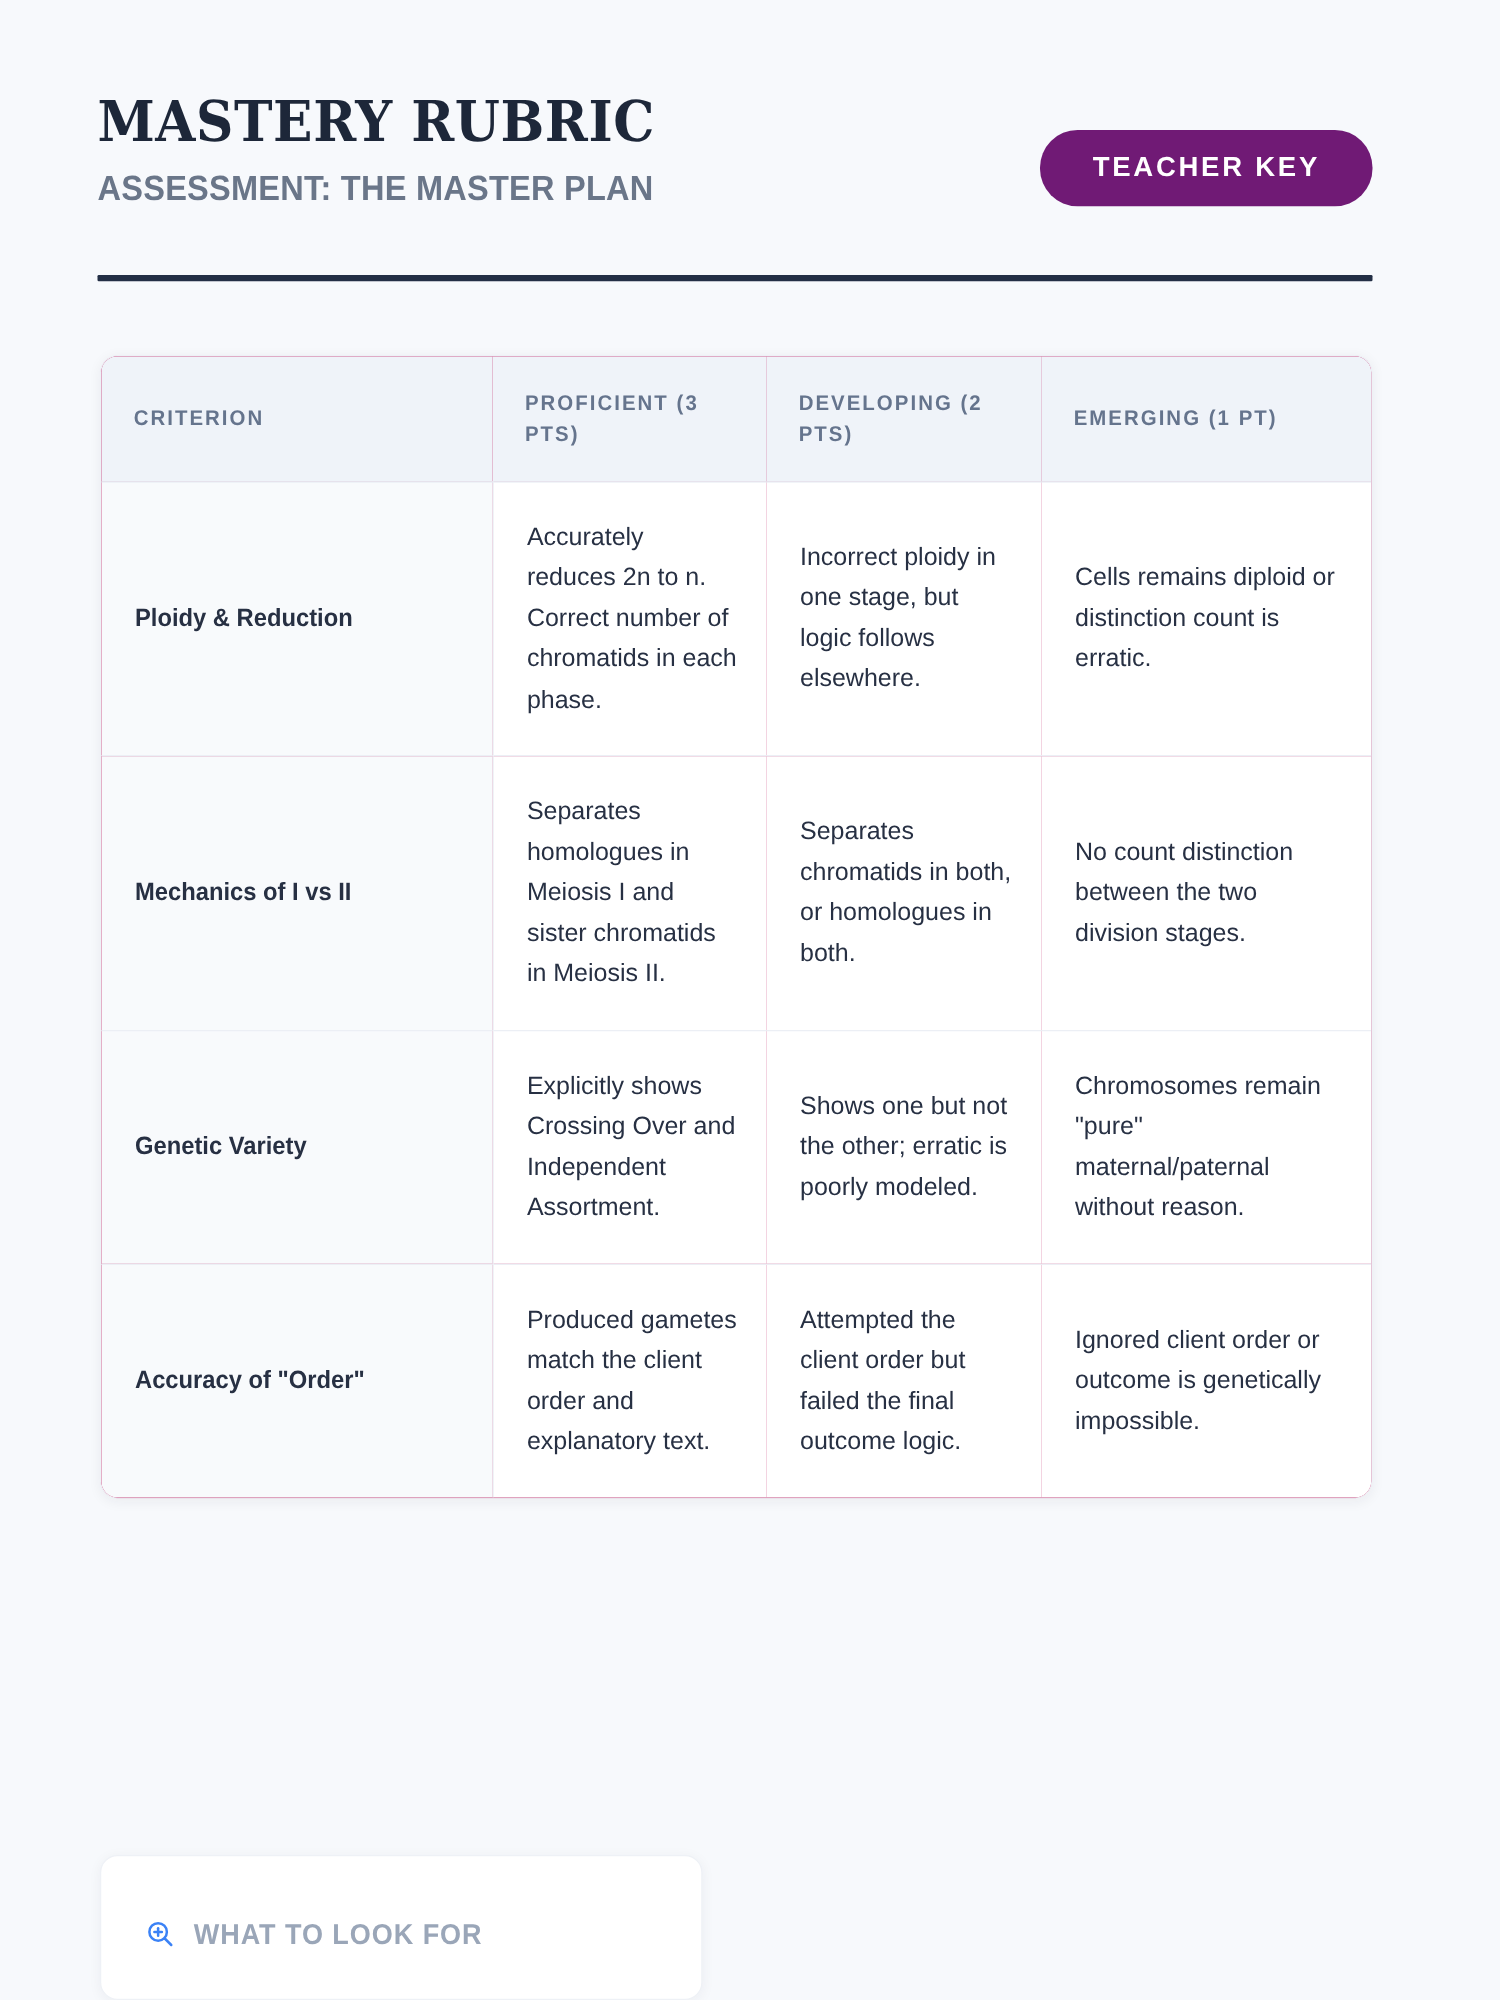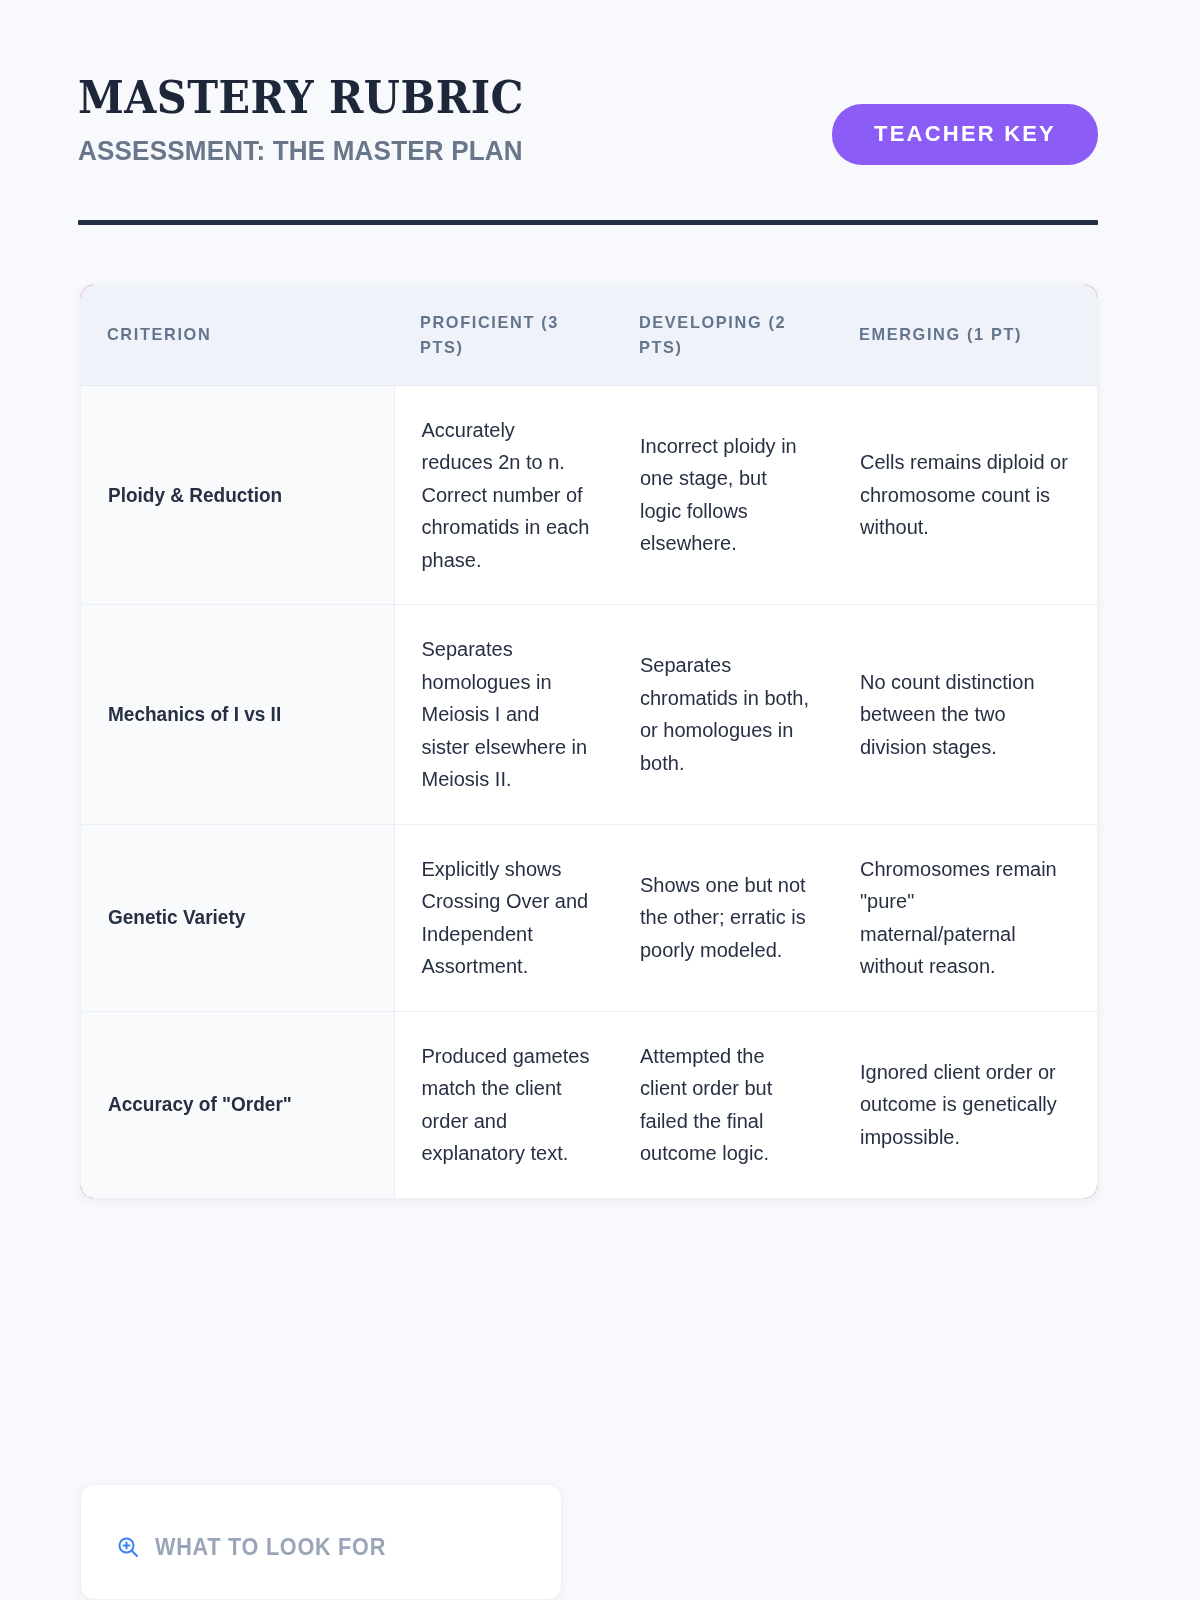--- a/index.html
+++ b/index.html
@@ -57,21 +57,21 @@
     color: #6a7689;
     margin: 10px 0 0 0;
     transform: scaleX(0.93);
     transform-origin: left center;
     white-space: nowrap;
   }
   .teacher-badge {
     position: absolute;
     right: 0;
     top: 32px;
-    background: #8b5cf6;
+    background: #701a75;
     color: #ffffff;
     font-family: "Liberation Sans", sans-serif;
     font-weight: 700;
     font-size: 22px;
     letter-spacing: 2.2px;
     padding: 17px 42px 18px 42px;
     border-radius: 30px;
     white-space: nowrap;
     box-sizing: border-box;
     text-align: center;
@@ -247,25 +247,25 @@
           <th>
             <span class="th-in">EMERGING (1 PT)</span>
           </th>
         </tr>
       </thead>
       <tbody>
         <tr>
           <td class="cell-criterion"><span>Ploidy &amp; Reduction</span></td>
           <td class="cell-body">Accurately reduces 2n to n. Correct number of chromatids in each phase.</td>
           <td class="cell-body">Incorrect ploidy in one stage, but logic follows elsewhere.</td>
-          <td class="cell-body">Cells remains diploid or chromosome count is without.</td>
+          <td class="cell-body">Cells remains diploid or distinction count is erratic.</td>
         </tr>
         <tr>
           <td class="cell-criterion"><span>Mechanics of I vs II</span></td>
-          <td class="cell-body">Separates homologues in Meiosis I and sister elsewhere in Meiosis II.</td>
+          <td class="cell-body">Separates homologues in Meiosis I and sister chromatids in Meiosis II.</td>
           <td class="cell-body">Separates chromatids in both, or homologues in both.</td>
           <td class="cell-body">No count distinction between the two division stages.</td>
         </tr>
         <tr>
           <td class="cell-criterion"><span>Genetic Variety</span></td>
           <td class="cell-body">Explicitly shows Crossing Over and Independent Assortment.</td>
           <td class="cell-body">Shows one but not the other; erratic is poorly modeled.</td>
           <td class="cell-body">Chromosomes remain "pure" maternal/paternal without reason.</td>
         </tr>
         <tr>

